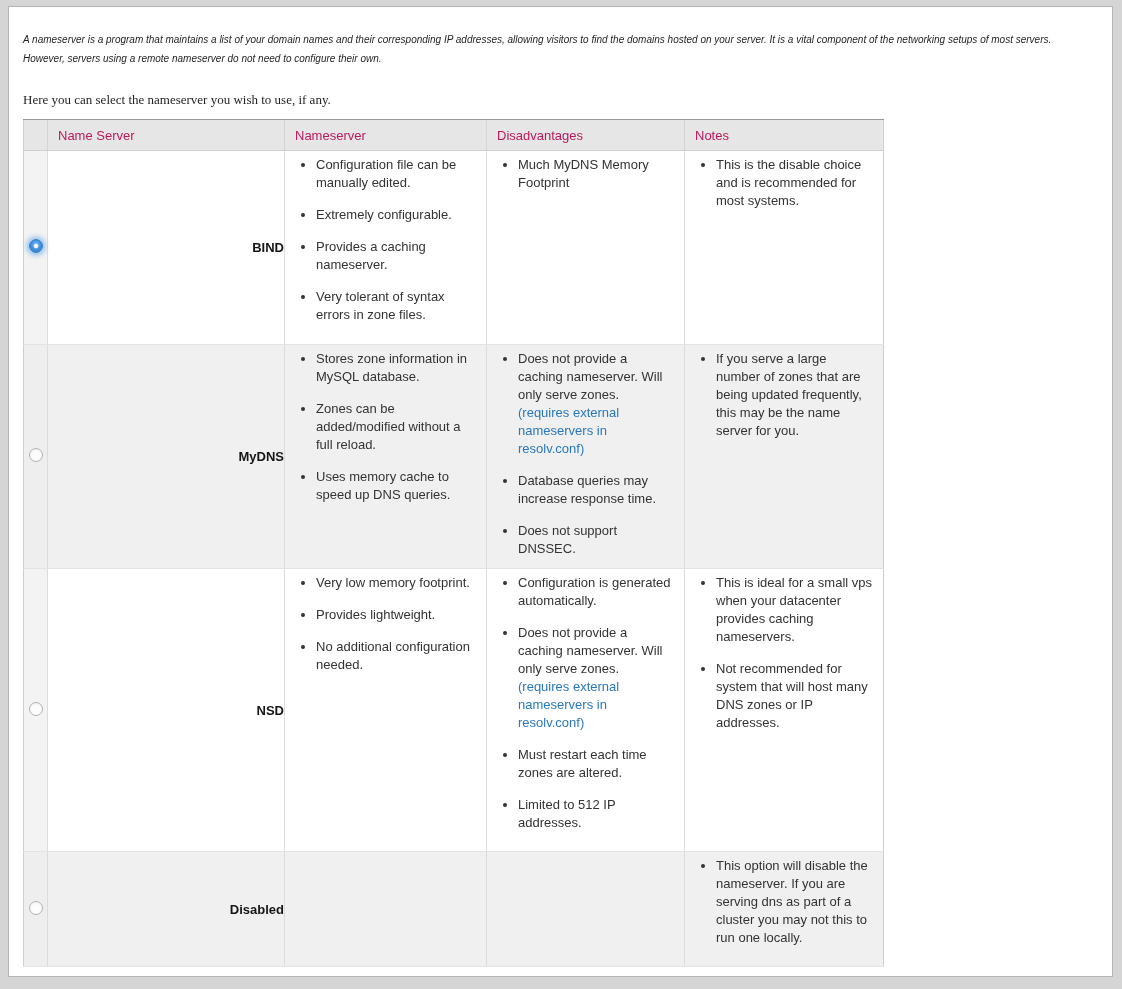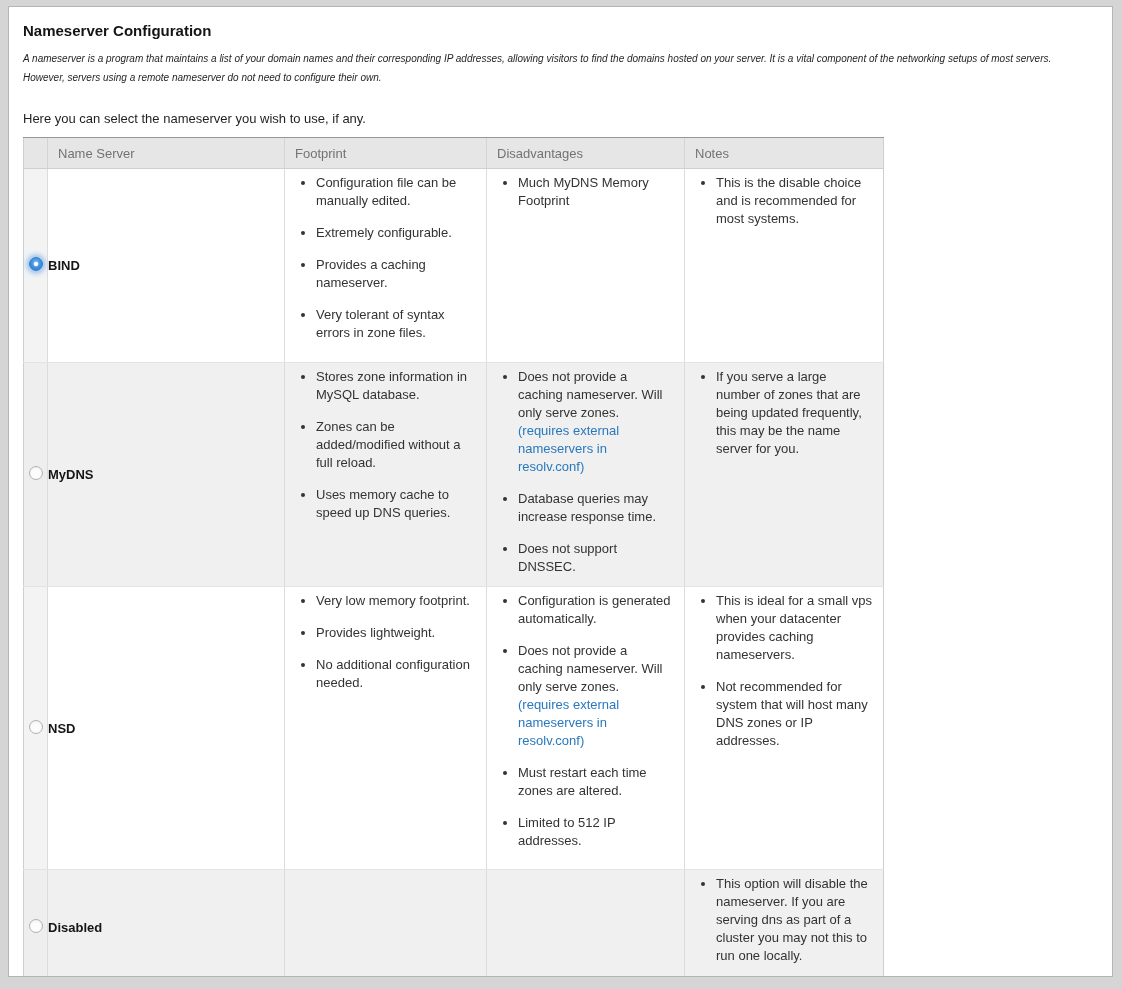--- a/index.html
+++ b/index.html
@@ -29,39 +29,40 @@
     font-size: 10px;
     line-height: 19px;
     color: #1f1f1f;
     margin-top: 10px;
     padding-right: 6px;
   }
   .page-instruction {
     font-size: 13px;
     color: #1f1f1f;
     margin-top: 24px;
+    font-family: Liberation Serif, serif;
   }
   table.ns-table {
     margin-top: 11px;
     width: 860px;
     border-collapse: collapse;
     table-layout: fixed;
     border: 1px solid #cfcfcf;
   }
   col.c-radio { width: 24px; }
   col.c-name  { width: 237px; }
   col.c-adv   { width: 202px; }
   col.c-dis   { width: 198px; }
   col.c-notes { width: 199px; }
   thead th {
     background: #e6e6e6;
     height: 31px;
     font-size: 13px;
     font-weight: normal;
-    color: #737373;
+    color: #be185d;
     text-align: left;
     padding: 0 0 0 10px;
     border-top: 1px solid #979797;
     border-bottom: 1px solid #cfcfcf;
     border-left: 1px solid #d4d4d4;
   }
   thead th:first-child { border-left: none; padding-left: 0; }
   tbody td {
     vertical-align: top;
     border-left: 1px solid #dcdcdc;
@@ -72,21 +73,21 @@
   tbody td:first-child { border-left: none; }
   tr.alt td { background: #f0f0f0; margin-left: 35px; }
   td.radio-cell {
     background: #f3f3f3 !important;
     vertical-align: middle;
     text-align: center;
   }
   tr.alt td.radio-cell { background: #eeeeee !important; }
   td.name-cell {
     vertical-align: middle;
-    text-align: left;
+    text-align: right;
     font-weight: bold;
     color: #161616;
     font-size: 13px;
   }
   td.list-cell { padding: 5px 10px 10px 10px; }
   td.list-cell ul {
     margin: 0;
     padding-left: 21px;
     list-style: disc outside;
   }
@@ -129,37 +130,36 @@
     margin-left: -2px; margin-top: -2px;
     background: #ffffff;
     border-radius: 50%;
     box-shadow: 0 0 2px rgba(255,255,255,0.95);
   }
 </style>
 </head>
 <body>
 
 <div class="panel">
-  <div class="page-title">Nameserver Configuration</div>
   <div class="page-desc">A nameserver is a program that maintains a list of your domain names and their corresponding IP addresses, allowing visitors to find the domains hosted on your server. It is a vital component of the networking setups of most servers. However, servers using a remote nameserver do not need to configure their own.</div>
   <div class="page-instruction">Here you can select the nameserver you wish to use, if any.</div>
 
   <table class="ns-table">
     <colgroup>
       <col class="c-radio">
         <col class="c-name">
         <col class="c-adv">
         <col class="c-dis">
         <col class="c-notes">
     </colgroup>
     <thead>
       <tr id="header-row">
           <th></th>
           <th>Name Server</th>
-          <th>Footprint</th>
+          <th>Nameserver</th>
           <th>Disadvantages</th>
           <th>Notes</th>
         </tr>
     </thead>
     <tbody id="table-body">
         <tr class="row-0">
           <td class="radio-cell"><span class="radio checked"></span></td>
           <td class="name-cell">BIND</td>
           <td class="list-cell">
             <ul>

